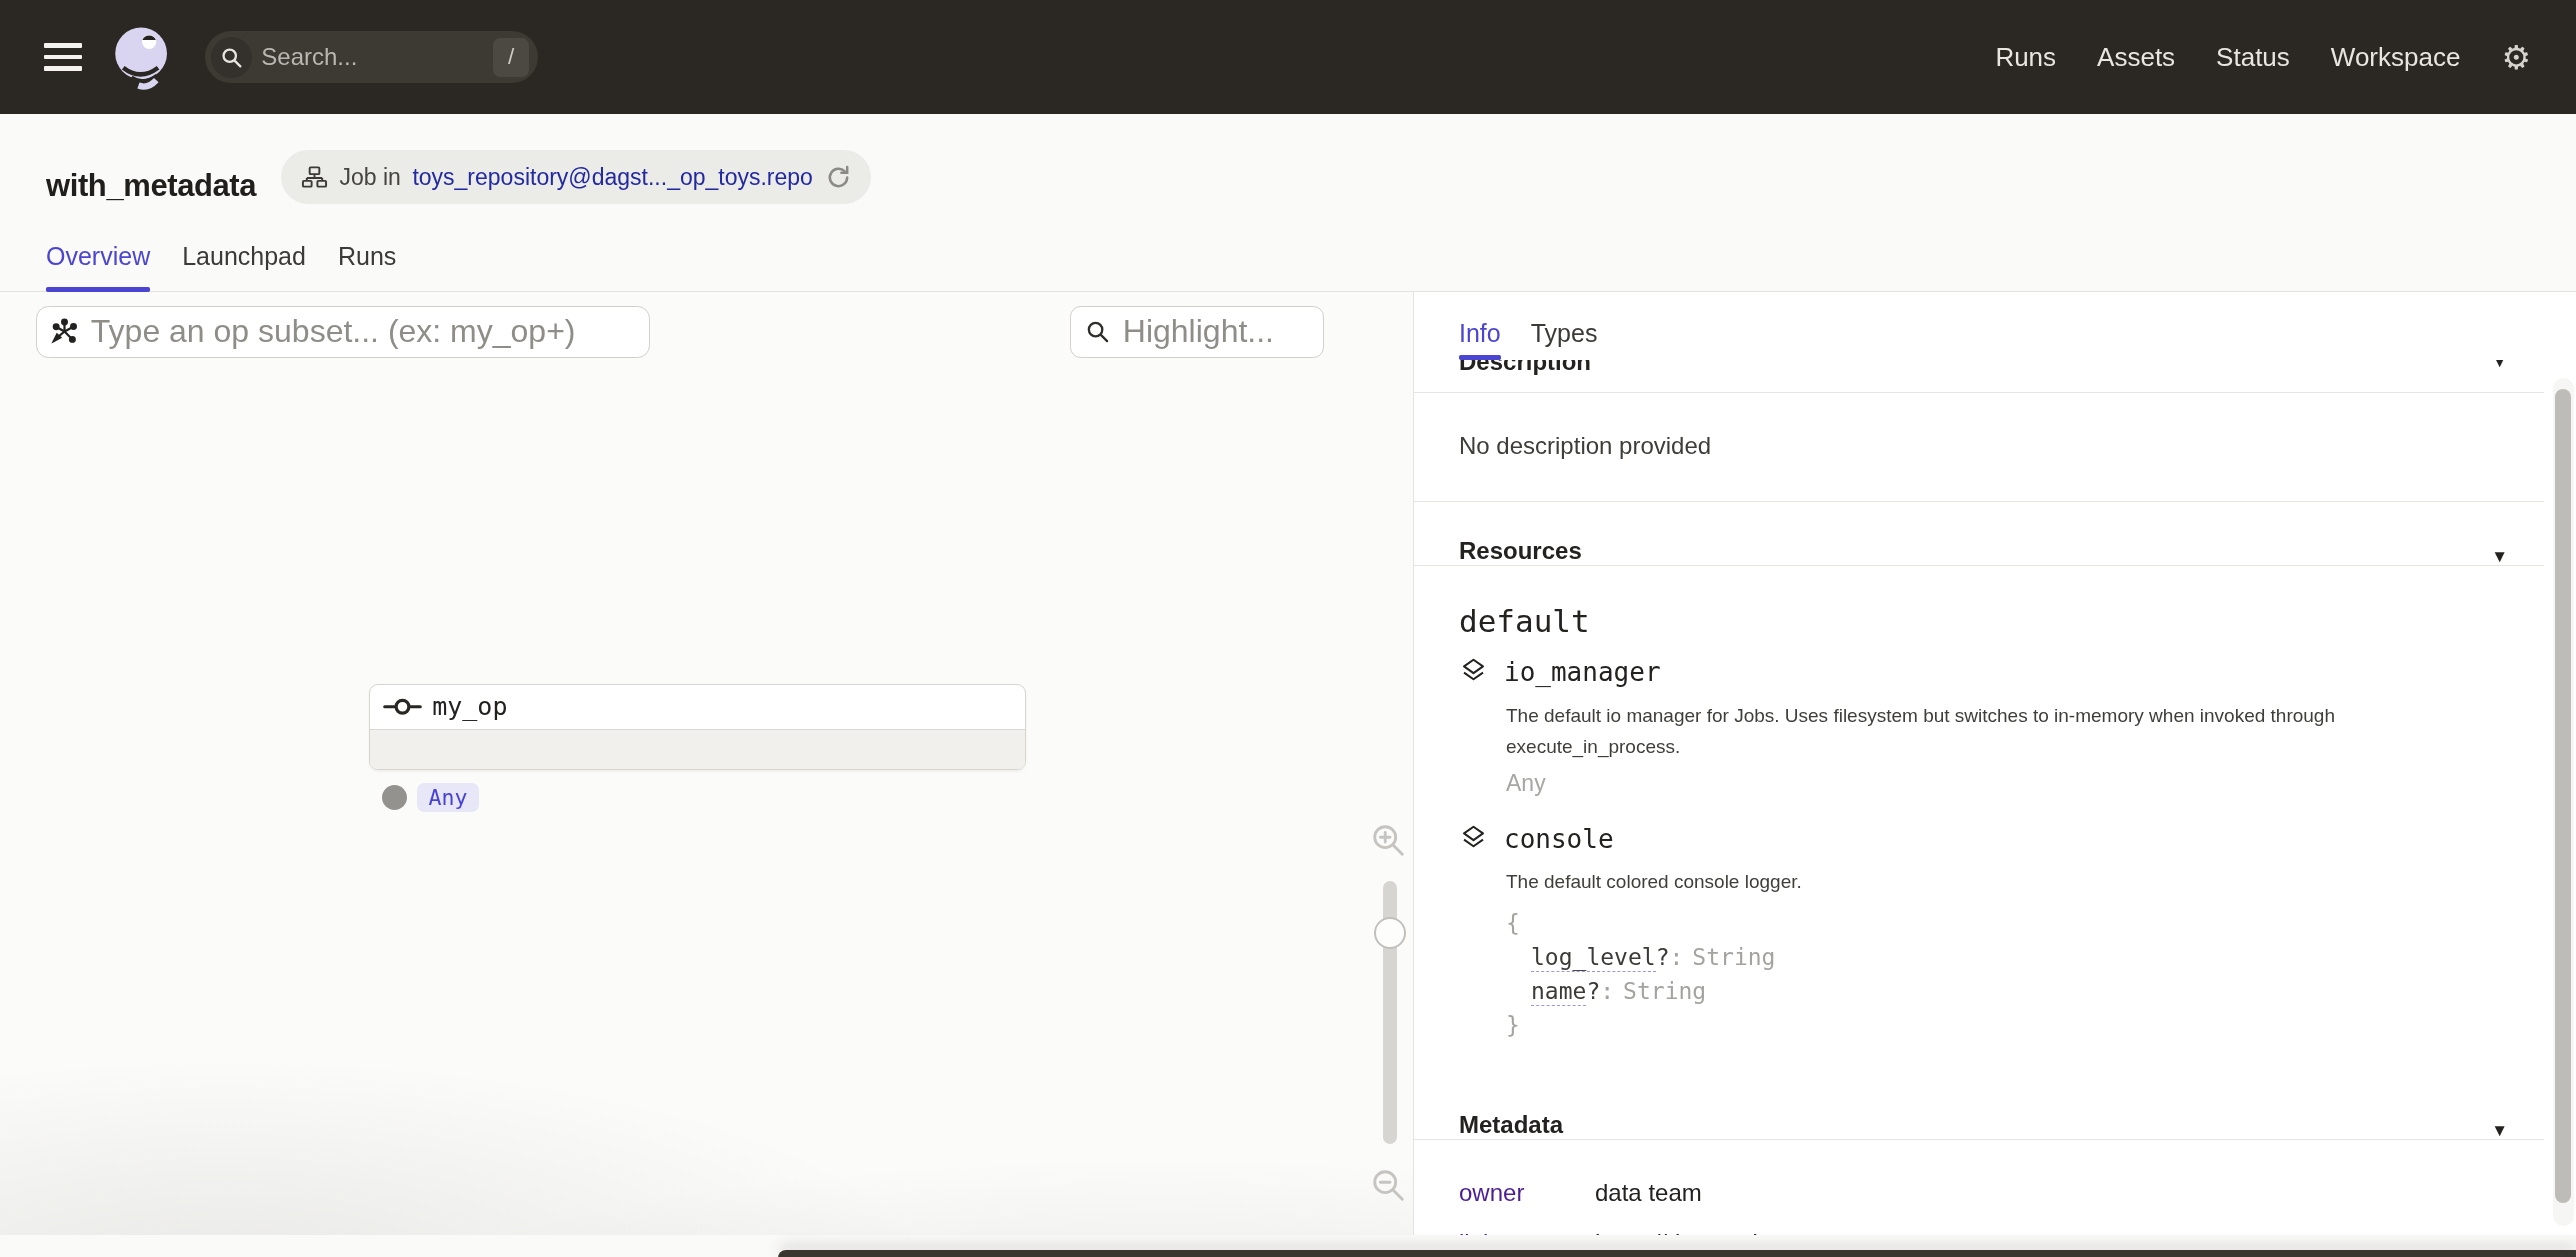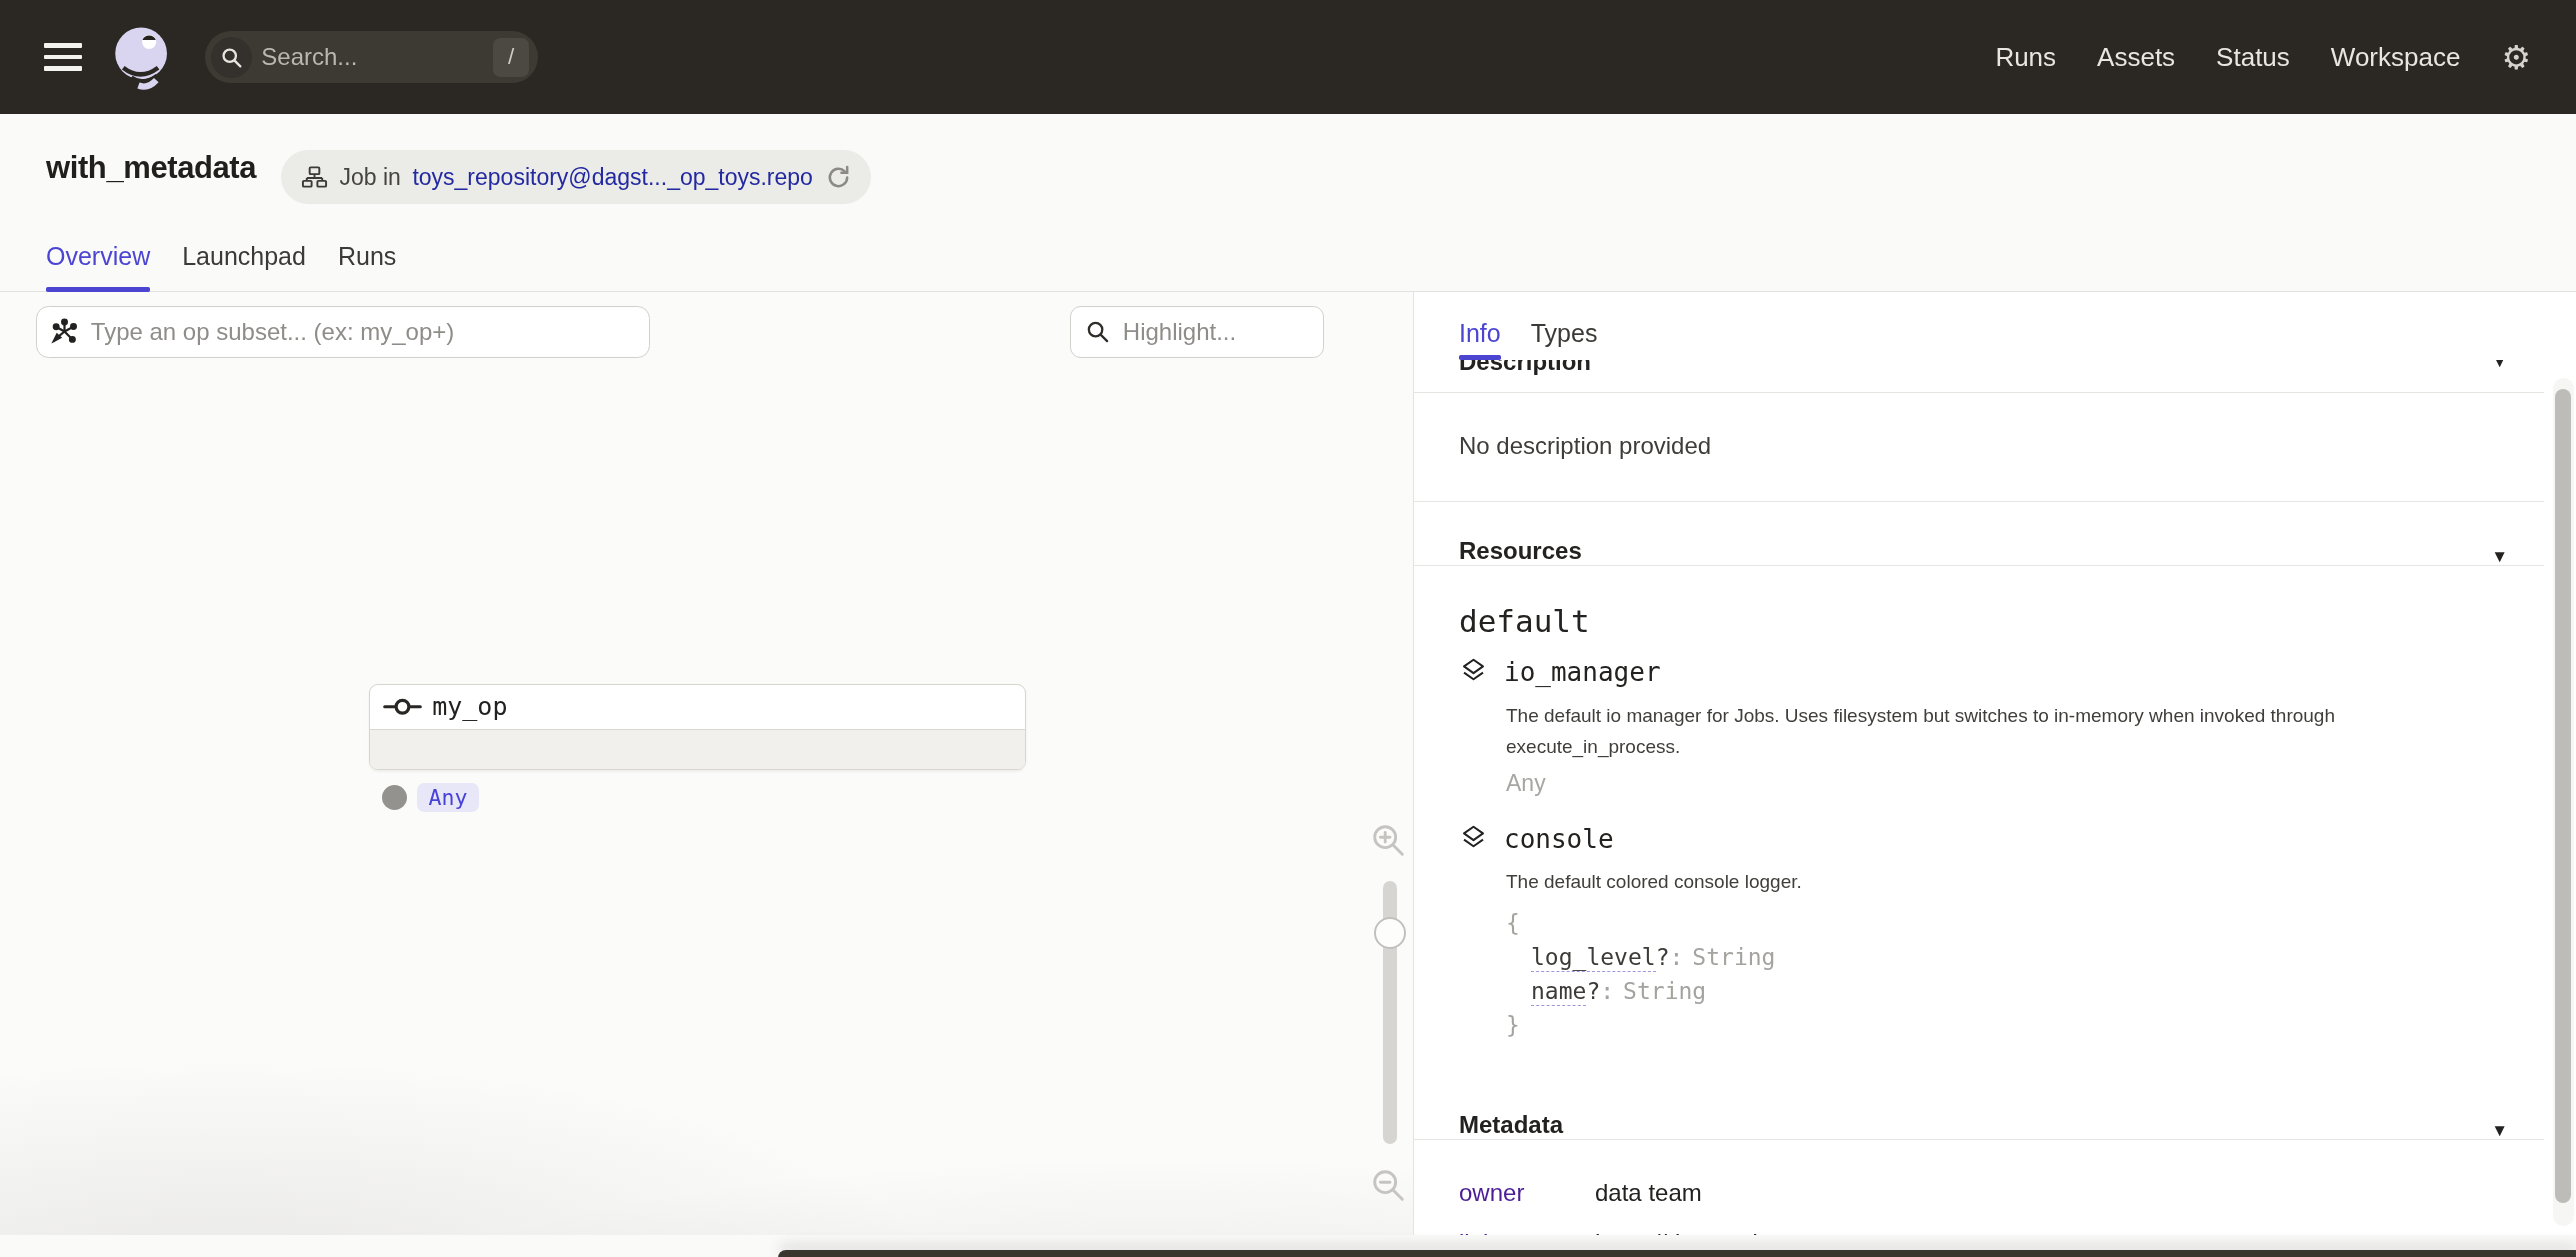--- a/index.html
+++ b/index.html
@@ -14,21 +14,21 @@
   .searchbox { margin-left:30px; width:333px; height:52px; background:#3D3933; border-radius:26px; display:flex; align-items:center; padding:0 9px 0 6.3px; gap:9px; }
   .search-circle { width:41px; height:41px; border-radius:50%; background:#34302B; display:flex; align-items:center; justify-content:center; flex:0 0 auto; }
   .searchbox input { flex:1; min-width:0; background:transparent; border:none; outline:none; color:#E8E5E1; font-size:24px; font-family:"Liberation Sans",sans-serif; }
   .searchbox input::placeholder { color:#BAB7B2; }
   .slash-key { width:36px; height:39px; background:#4C4842; border-radius:7.2px; color:#CFCCC7; display:flex; align-items:center; justify-content:center; font-size:22.4px; flex:0 0 auto; }
   .nav-right { margin-left:auto; display:flex; align-items:center; gap:41px; }
   .nav-link { color:#E9E6E2; font-size:26px; font-weight:500; cursor:pointer; white-space:nowrap; }
   .gear { font-size:33px; color:#D6D3CF; line-height:1; cursor:pointer; }
 
   
-  .page-header { display:flex; align-items:flex-start; padding:36px 0 0 46px; gap:25px; background:#FAFAF9; }
+  .page-header { display:flex; align-items:flex-end; padding:36px 0 0 46px; gap:25px; background:#FAFAF9; }
   .page-title { font-size:31px; font-weight:700; color:#201F1C; letter-spacing:-0.4px; }
   .job-pill { height:54px; background:#EBEBE8; border-radius:27px; display:flex; align-items:center; padding:0 19.7px; gap:11.6px; font-size:23px; }
   .job-prefix { color:#454440; }
   .job-link { color:#2329A0; cursor:pointer; }
 
   
   .tabs { display:flex; gap:32px; padding:38px 0 0 46px; border-bottom:0.9px solid #E3E2DF; background:#FAFAF9; }
   .tab { font-size:25px; font-weight:500; color:#3B3A37; padding-bottom:19.7px; position:relative; cursor:pointer; }
   .tab.active { color:#4B45D2; }
   .tab.active::after { content:""; position:absolute; left:0; right:0; bottom:-0.9px; height:4.5px; background:#4B45D2; border-radius:1.8px; }
@@ -36,21 +36,21 @@
   
   .main { display:flex; height:943px; position:relative; }
   .graph { width:1414px; position:relative; flex:0 0 auto;
     background:
       radial-gradient(1163px 376px at 16% 106%, rgba(62,58,50,.10), rgba(62,58,50,0) 62%),
       radial-gradient(1342px 286px at 82% 110%, rgba(62,58,50,.09), rgba(62,58,50,0) 60%),
       #FBFBF9;
     border-right:1.8px solid #E5E4E1; }
 
   .field { position:absolute; top:14.3px; height:52px; background:#FFFFFF; border:1.8px solid #D2D0CB; display:flex; align-items:center; padding:0 14.3px; gap:12.5px; }
-  .field input { flex:1; min-width:0; border:none; outline:none; background:transparent; font-size:24px; color:#3A3936; font-family:"Liberation Sans",sans-serif; }
+  .field input { flex:1; min-width:0; border:none; outline:none; background:transparent; font-size:32px; color:#3A3936; font-family:"Liberation Sans",sans-serif; }
   .field input::placeholder { color:#8F8D88; }
   .op-field { left:36px; width:614px; border-radius:12.5px; }
   .hl-field { left:1070px; width:254px; border-radius:10.7px; }
 
   .node { position:absolute; left:369px; top:392px; width:657px; border:1.8px solid #D8D5CF; border-radius:9px; background:#fff; box-shadow:0 1.8px 2.7px rgba(0,0,0,.05);text-align:center; }
   .node-title { height:45px; display:flex; align-items:center; gap:10.7px; padding:0 12.5px; border-bottom:1.8px solid #DBD8D2; font-family:"DejaVu Sans Mono",monospace; font-size:25px; color:#222120; }
   .node-body { height:39px; background:#F1F0EC; border-radius:0 0 7.2px 7.2px; }
   .out-dot { position:absolute; left:382px; top:493px; width:25px; height:25px; border-radius:50%; background:#93928F; }
   .out-badge { position:absolute; left:417px; top:491px; height:29.5px; padding:0 11.6px; background:#E8E7F7; border-radius:7.2px; color:#4843D8; font-family:"DejaVu Sans Mono",monospace; font-size:21.5px; display:flex; align-items:center; cursor:pointer; }
 

